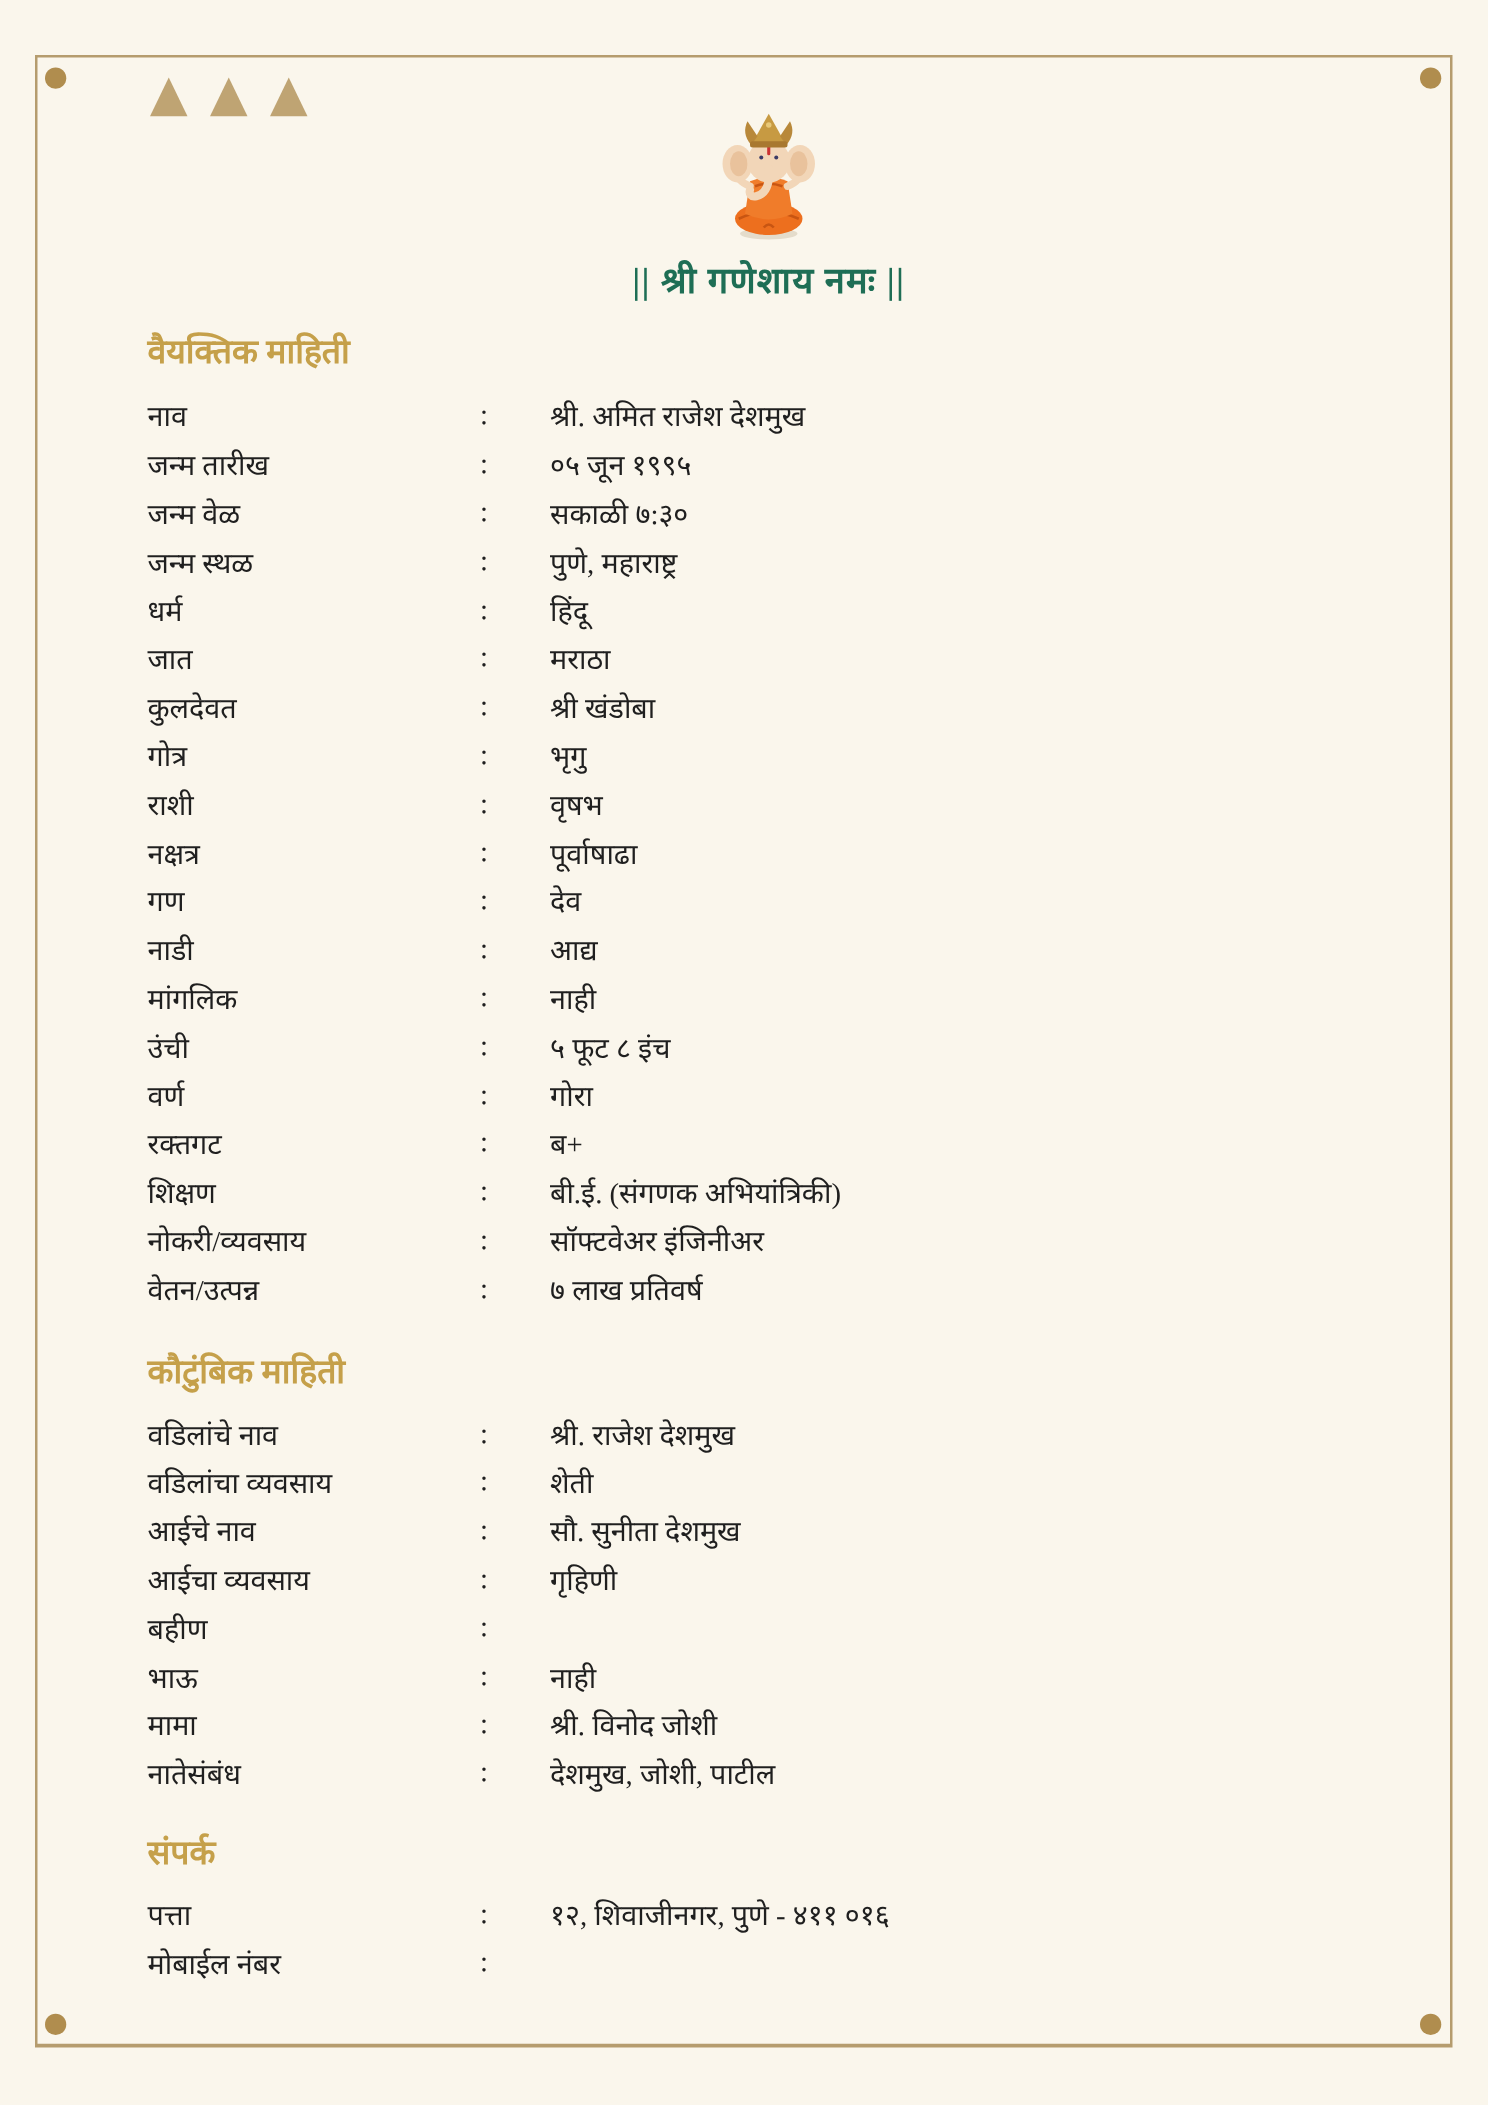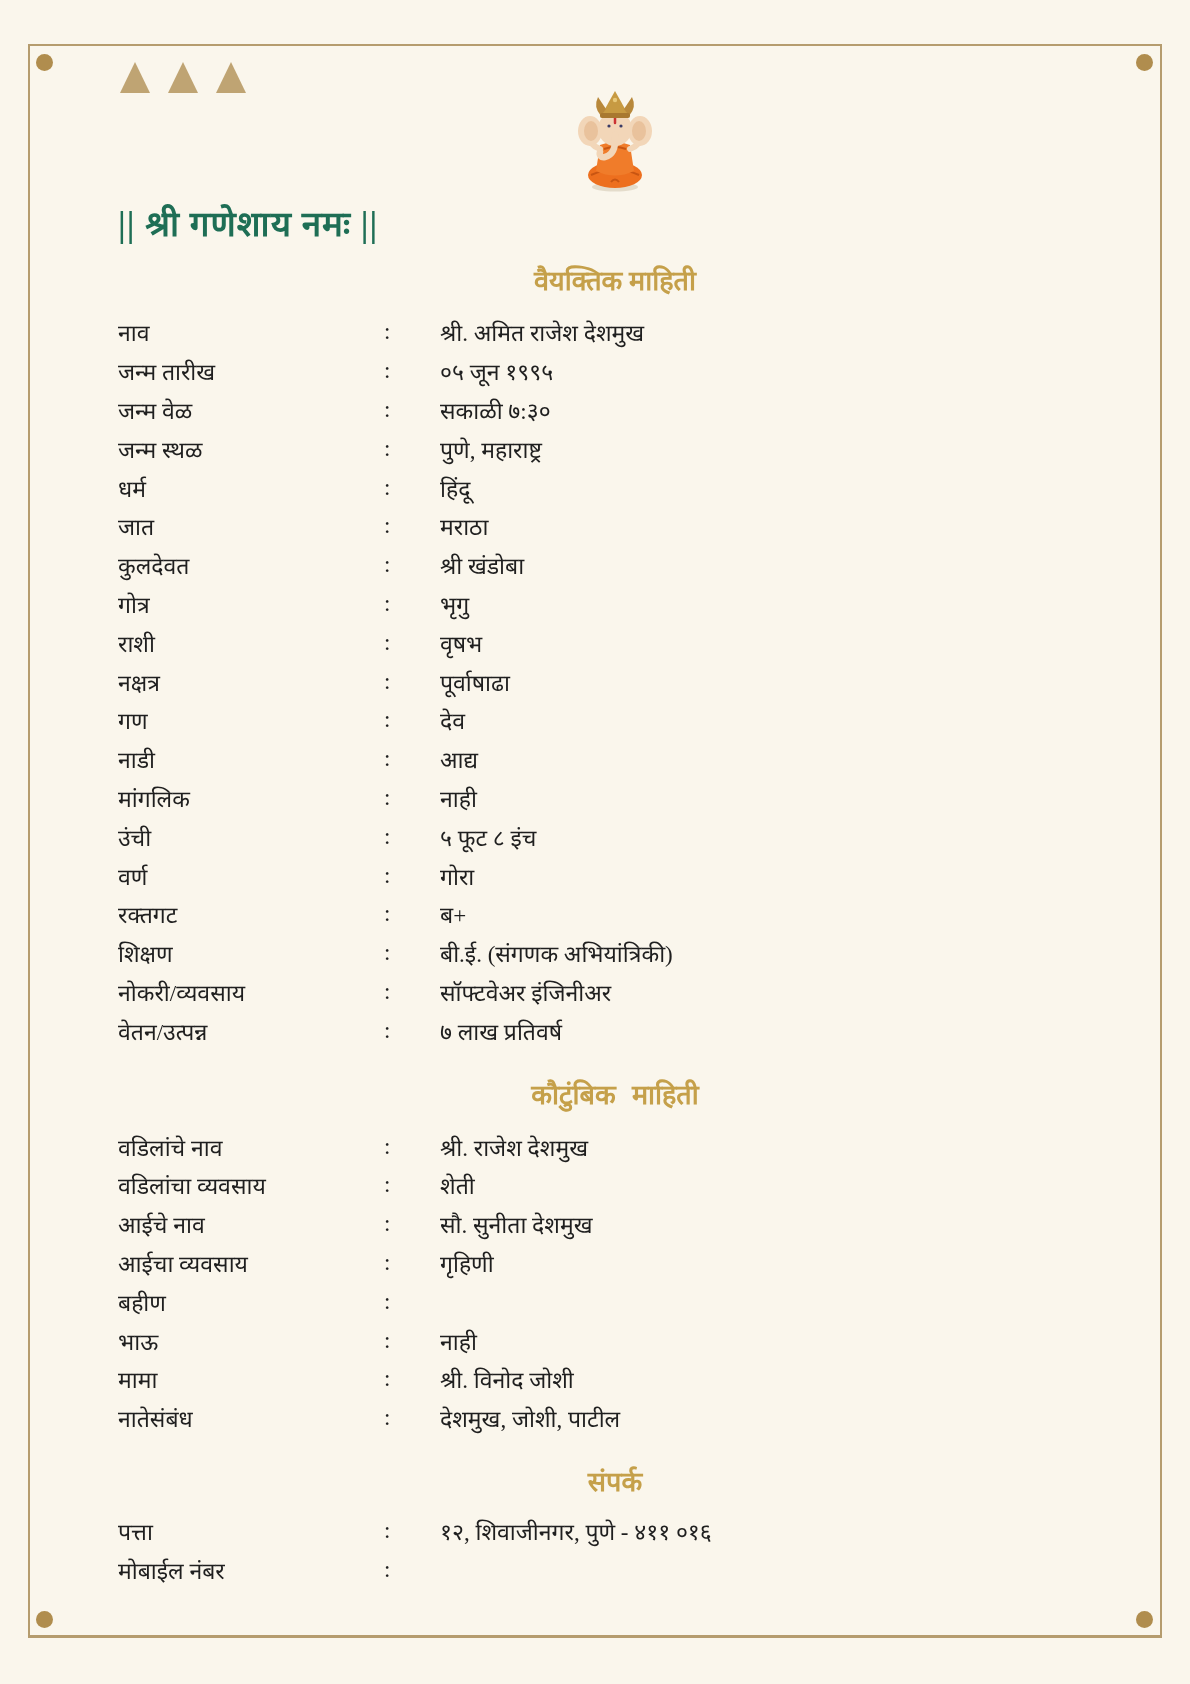--- a/index.html
+++ b/index.html
@@ -17,31 +17,31 @@
   .dot{position:absolute;width:17px;height:17px;border-radius:50%;background:#b08d4e;}
   .dot.tl{left:6px;top:8px}
   .dot.tr{right:7px;top:8px}
   .dot.bl{left:6px;bottom:7px}
   .dot.br{right:7px;bottom:7px}
   .triangles{position:absolute;left:90px;top:16px;display:flex;gap:18px;}
   .tri{width:0;height:0;border-left:15px solid transparent;border-right:15px solid transparent;border-bottom:31px solid #bfa473;}
   .content{margin:0 48px 0 88px;}
   .ganesha{display:block;margin:41px auto 0;}
   .shloka{
-    color:#1e6e55;font-size:35px;line-height:36px;
+    text-align:center;color:#1e6e55;font-size:29px;line-height:36px;
     font-weight:bold;margin:14px 0 0;letter-spacing:1px;
   }
   h2.section{
-    text-align:center;color:#c5a04a;font-size:27px;line-height:32px;
+    text-align:left;color:#c5a04a;font-size:27px;line-height:32px;
     font-weight:bold;margin:0;
   }
   #h-personal{margin-top:22px;}
   .rows{margin-top:16px;}
   #rows-family,#rows-contact{margin-top:14px;}
-  #h-family{margin-top:31px;font-family:Liberation Mono, monospace;}
+  #h-family{margin-top:31px;}
   #h-contact{margin-top:28px;}
   .row{display:flex;align-items:center;height:38.8px;font-size:23px;gap:40px;}
   .lbl{width:226px;flex:none;}
   .colon{width:16px;flex:none;}
   .val{flex:1;}
 </style>
 </head>
 <body>
 
 <div class="card">

